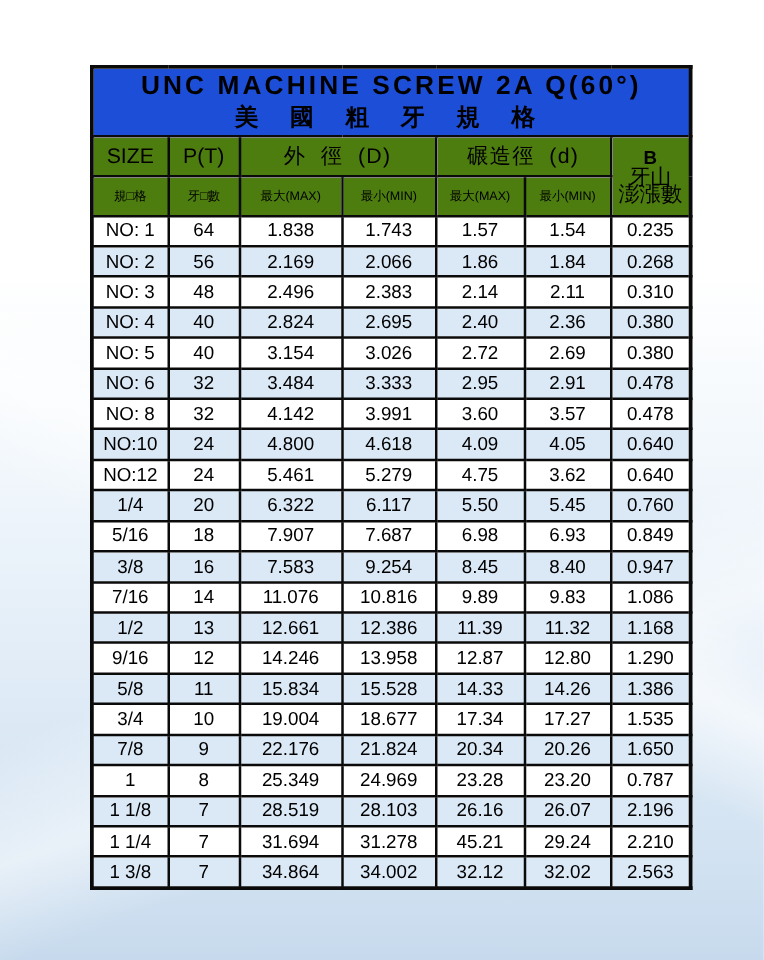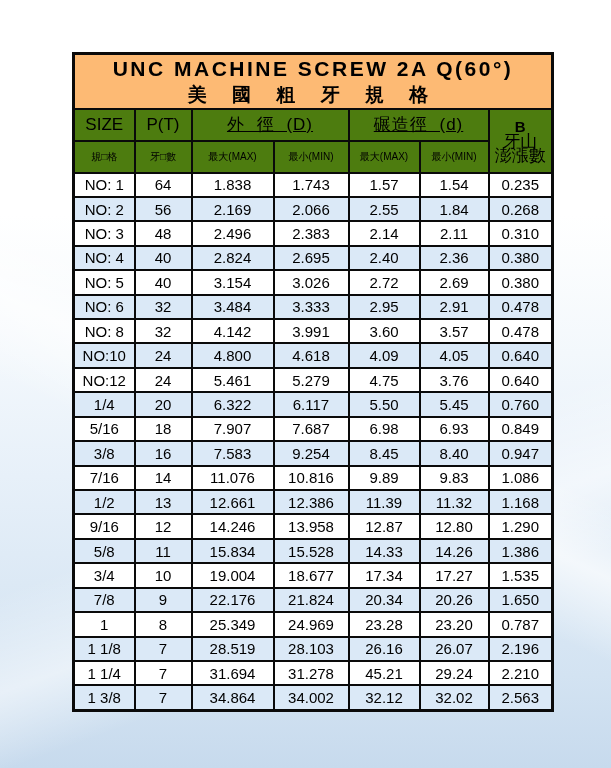--- a/index.html
+++ b/index.html
@@ -32,21 +32,21 @@
     border: 2px solid #0a0a0a;
     text-align: center;
     vertical-align: middle;
     padding: 0;
     overflow: hidden;
     white-space: nowrap;
   }
 
   
   tr.title-row th {
-    background: #fdba74;
+    background: #1d4ed8;
     height: 55px;
   }
   .title-line1 {
     font-size: 21px;
     font-weight: bold;
     letter-spacing: 2.5px;
     line-height: 27px;
   }
   .title-line2 {
     font-size: 19px;
@@ -55,21 +55,21 @@
     line-height: 25px;
   }
 
   
   tr.head-a th, tr.head-b th {
     background: #4d7c0f;
     font-weight: normal;
   }
   tr.head-a th { height: 32px; font-size: 17px; }
   tr.head-b th { height: 32px; font-size: 10px; }
-  th.col-group-label { font-size: 16px; letter-spacing: 1px; word-spacing: 6px; text-decoration: underline; }
+  th.col-group-label { font-size: 16px; letter-spacing: 1px; word-spacing: 6px; }
   th.b-col {
     font-size: 12.5px;
     line-height: 14px;
   }
   .b-line1 { font-size: 15px; font-weight: bold; line-height: 16px; }
 
   
   tbody td { font-size: 15px; background: #ffffff; }
   tbody tr.alt td { background: #dbe9f7; }
 </style>
@@ -127,21 +127,21 @@
           <td>1.743</td>
           <td>1.57</td>
           <td>1.54</td>
           <td>0.235</td>
         </tr>
         <tr class="alt">
           <td>NO: 2</td>
           <td>56</td>
           <td>2.169</td>
           <td>2.066</td>
-          <td>2.55</td>
+          <td>1.86</td>
           <td>1.84</td>
           <td>0.268</td>
         </tr>
         <tr>
           <td>NO: 3</td>
           <td>48</td>
           <td>2.496</td>
           <td>2.383</td>
           <td>2.14</td>
           <td>2.11</td>
@@ -191,21 +191,21 @@
           <td>4.09</td>
           <td>4.05</td>
           <td>0.640</td>
         </tr>
         <tr>
           <td>NO:12</td>
           <td>24</td>
           <td>5.461</td>
           <td>5.279</td>
           <td>4.75</td>
-          <td>3.76</td>
+          <td>3.62</td>
           <td>0.640</td>
         </tr>
         <tr class="alt">
           <td>1/4</td>
           <td>20</td>
           <td>6.322</td>
           <td>6.117</td>
           <td>5.50</td>
           <td>5.45</td>
           <td>0.760</td>

